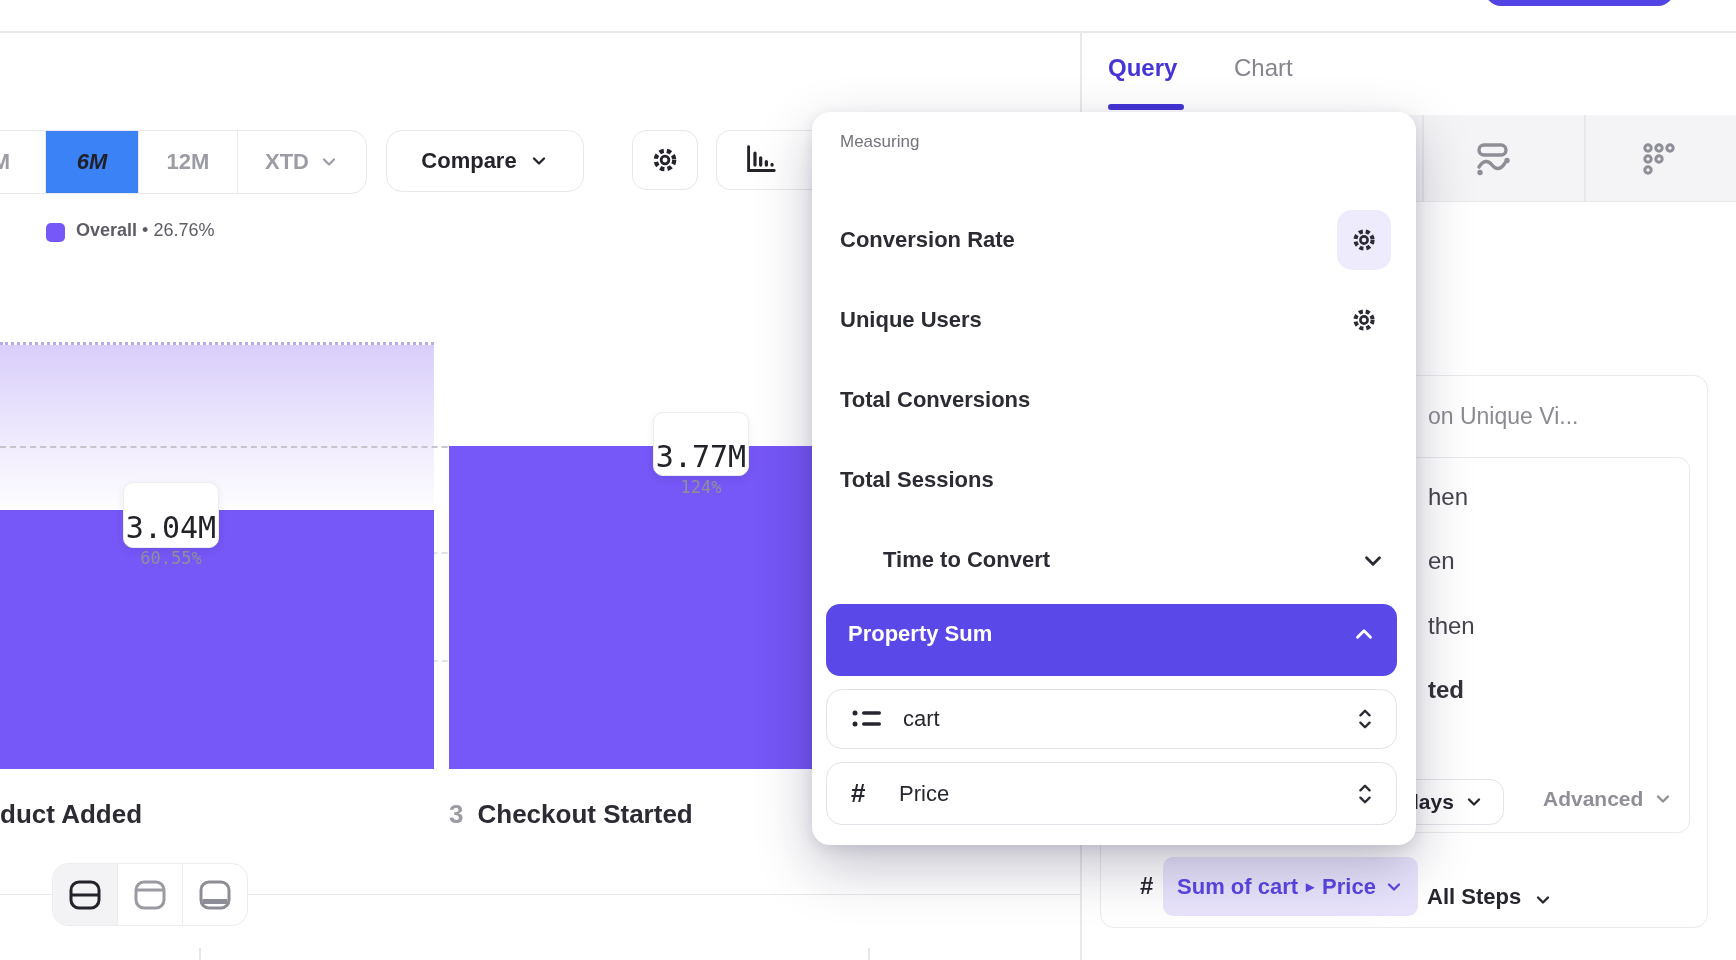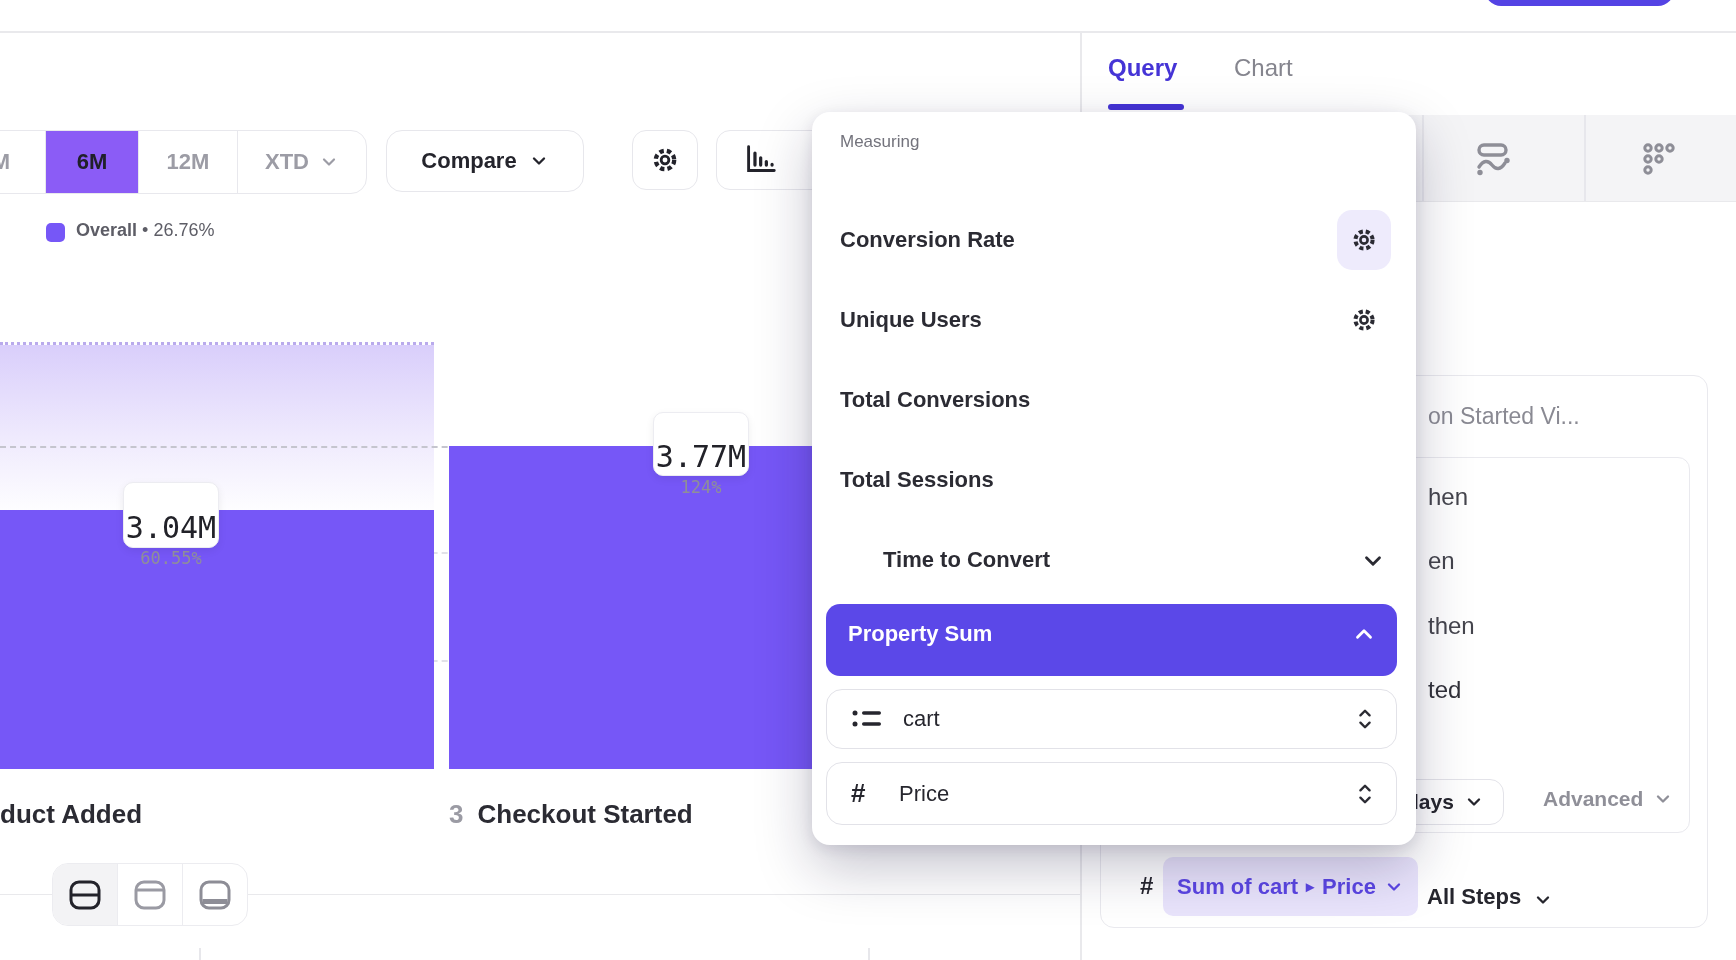--- a/index.html
+++ b/index.html
@@ -11,21 +11,21 @@
   
   #top-header{left:0;top:0;width:1736px;height:31px;background:#fff;border-bottom:2px solid #e9e9ec;}
   #top-purple-btn{left:1485px;top:-40px;width:189px;height:46px;border-radius:16px;background:#5443e4;}
 
   
   .seg-group{left:-44px;top:130px;height:62px;border:1.5px solid #e8e8ed;border-radius:16px;
              display:flex;overflow:hidden;background:#fff;}
   .seg{display:flex;align-items:center;justify-content:center;font-size:22px;font-weight:600;
        color:#9c9ca5;border-left:1.5px solid #e8e8ed;}
   .seg:first-child{border-left:none;}
-  .seg.sel{background:#8b5cf6;color:#202029;font-weight:700;}
+  .seg.sel{background:#3b82f6;color:#202029;font-weight:700;font-style:italic;}
   .btn{border:1.5px solid #e7e7ec;border-radius:16px;background:#fff;display:flex;
        align-items:center;justify-content:center;gap:12px;box-sizing:border-box;}
   #compare-btn{left:386px;top:130px;width:198px;height:62px;font-size:22px;font-weight:600;color:#24242c;}
   #gear-btn{left:632px;top:130px;width:66px;height:60px;border-radius:14px;}
   #charttype-btn{left:716px;top:130px;width:114px;height:60px;border-radius:14px;justify-content:flex-start;padding-left:22px;}
 
   
   #legend-swatch{left:46px;top:223px;width:19px;height:19px;border-radius:5px;background:#7657f7;}
   #legend-text{left:76px;top:220px;font-size:18px;color:#5d5d66;text-align:center;}
   #legend-text .lbl{font-weight:600;}
@@ -66,21 +66,21 @@
   #tab-chart{left:1234px;color:#85858e;font-weight:500;}
   #tab-underline{left:1108px;top:104px;width:76px;height:6px;border-radius:3px;background:#4534d6;}
   #icon-strip{left:1082px;top:115px;width:654px;height:86px;background:#f4f4f6;border-bottom:1.5px solid #e9e9ec;}
   .strip-div{top:115px;width:1.5px;height:86px;background:#e7e7ec;}
   .strip-btn{top:136px;width:46px;height:46px;display:flex;align-items:center;justify-content:center;}
 
   #outer-card{left:1100px;top:375px;width:608px;height:553px;border:1.5px solid #e9e9ee;border-radius:14px;background:#fff;box-sizing:border-box;}
   #card-title{left:1428px;top:403px;font-size:23px;color:#8a8a93;font-weight:500;}
   #inner-card{left:1112px;top:457px;width:578px;height:376px;border:1.5px solid #e9e9ee;border-radius:12px;background:#fff;box-sizing:border-box;}
   .frag{left:1428px;font-size:24px;color:#45454d;font-weight:500;}
-  #frag-3{color:#32323a;font-weight:400;}
+  #frag-3{color:#32323a;font-weight:700;}
   #window-chip{left:1396px;top:779px;width:108px;height:46px;border:1.5px solid #e3e3e9;border-radius:14px;
       display:flex;align-items:center;gap:10px;padding-left:16px;box-sizing:border-box;background:#fff;
       font-size:21px;font-weight:600;color:#26262e;}
   #advanced-ctl{left:1543px;top:787px;display:flex;align-items:center;gap:10px;
       font-size:21px;font-weight:600;color:#8f8f98;}
   #measure-hash{left:1140px;top:872px;font-size:24px;font-weight:700;color:#26262e;}
   #measure-chip{left:1163px;top:857px;width:255px;height:59px;border-radius:10px;background:#e9e4fc;
       display:flex;align-items:center;justify-content:center;gap:8px;font-size:22px;font-weight:600;color:#5b46e4;}
   #allsteps-ctl{left:1427px;top:862px;height:48px;display:flex;align-items:flex-end;gap:12px;
       font-size:22px;font-weight:600;color:#26262e;}
@@ -227,21 +227,21 @@
       <circle cx="12" cy="12" r="3.2" stroke="#8e8e97" stroke-width="3"></circle>
       <circle cx="23" cy="12" r="3.2" stroke="#8e8e97" stroke-width="3"></circle>
       <circle cx="34" cy="12" r="3.2" stroke="#8e8e97" stroke-width="3"></circle>
       <circle cx="12" cy="23" r="3.2" stroke="#8e8e97" stroke-width="3"></circle>
       <circle cx="23" cy="23" r="3.2" stroke="#8e8e97" stroke-width="3"></circle>
       <circle cx="12" cy="34" r="3.2" stroke="#8e8e97" stroke-width="3"></circle>
     </svg>
   </div>
 
   <div class="abs" id="outer-card"></div>
-  <div class="abs" id="card-title"><span>on Started Vi...</span></div>
+  <div class="abs" id="card-title"><span>on Unique Vi...</span></div>
   <div class="abs" id="inner-card"></div>
 
   <div class="abs frag" style="top:483px;"><span>hen</span></div>
   <div class="abs frag" style="top:547px;"><span>en</span></div>
   <div class="abs frag" style="top:612px;"><span>then</span></div>
   <div class="abs frag" id="frag-3" style="top:676px;"><span>ted</span></div>
 
   <div class="abs" id="window-chip">
     <span>lays</span>
     <svg width="20" height="20" viewBox="0 0 24 24" fill="none">

